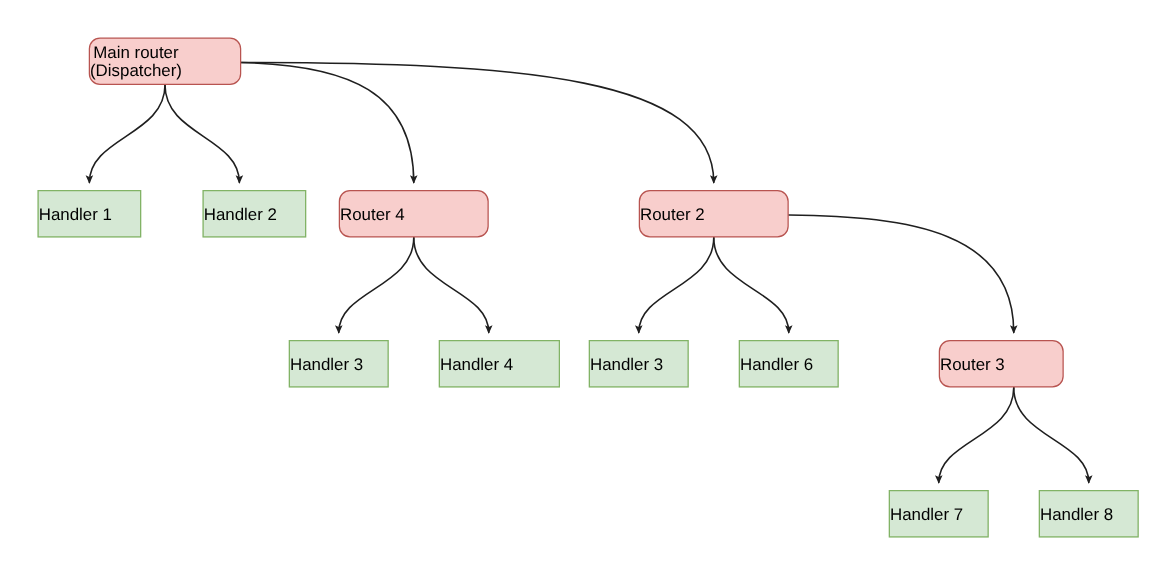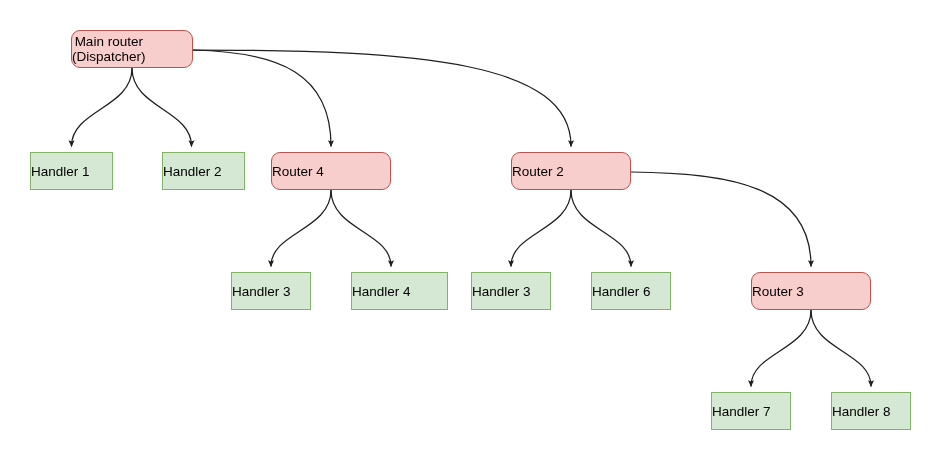--- a/index.html
+++ b/index.html
@@ -72,17 +72,17 @@
       <div class="node node-router" style="left: 71px; top: 30px; width: 122px; height: 38px;"><span>Main router
 (Dispatcher)</span></div>
       <div class="node node-handler" style="left: 30px; top: 152px; width: 83px; height: 38px;"><span>Handler 1</span></div>
       <div class="node node-handler" style="left: 150px; top: 152px; width: 83px; height: 38px; margin-left: 12px;"><span>Handler 2</span></div>
       <div class="node node-router" style="left: 271px; top: 152px; width: 120px; height: 38px;"><span>Router 4</span></div>
       <div class="node node-router" style="left: 511px; top: 152px; width: 120px; height: 38px;"><span>Router 2</span></div>
       <div class="node node-handler" style="left: 231px; top: 272px; width: 80px; height: 38px;"><span>Handler 3</span></div>
       <div class="node node-handler" style="left: 351px; top: 272px; width: 97px; height: 38px;"><span>Handler 4</span></div>
       <div class="node node-handler" style="left: 471px; top: 272px; width: 80px; height: 38px;"><span>Handler 3</span></div>
       <div class="node node-handler" style="left: 591px; top: 272px; width: 80px; height: 38px;"><span>Handler 6</span></div>
-      <div class="node node-router" style="left: 751px; top: 272px; width: 120px; height: 38px;"><span>Router 3</span></div>
+      <div class="node node-router" style="left: 751px; top: 272px; width: 100px; height: 38px;"><span>Router 3</span></div>
       <div class="node node-handler" style="left: 711px; top: 392px; width: 80px; height: 38px;"><span>Handler 7</span></div>
       <div class="node node-handler" style="left: 831px; top: 392px; width: 80px; height: 38px;"><span>Handler 8</span></div>
     </div>
 </div>
 
 </body></html>

